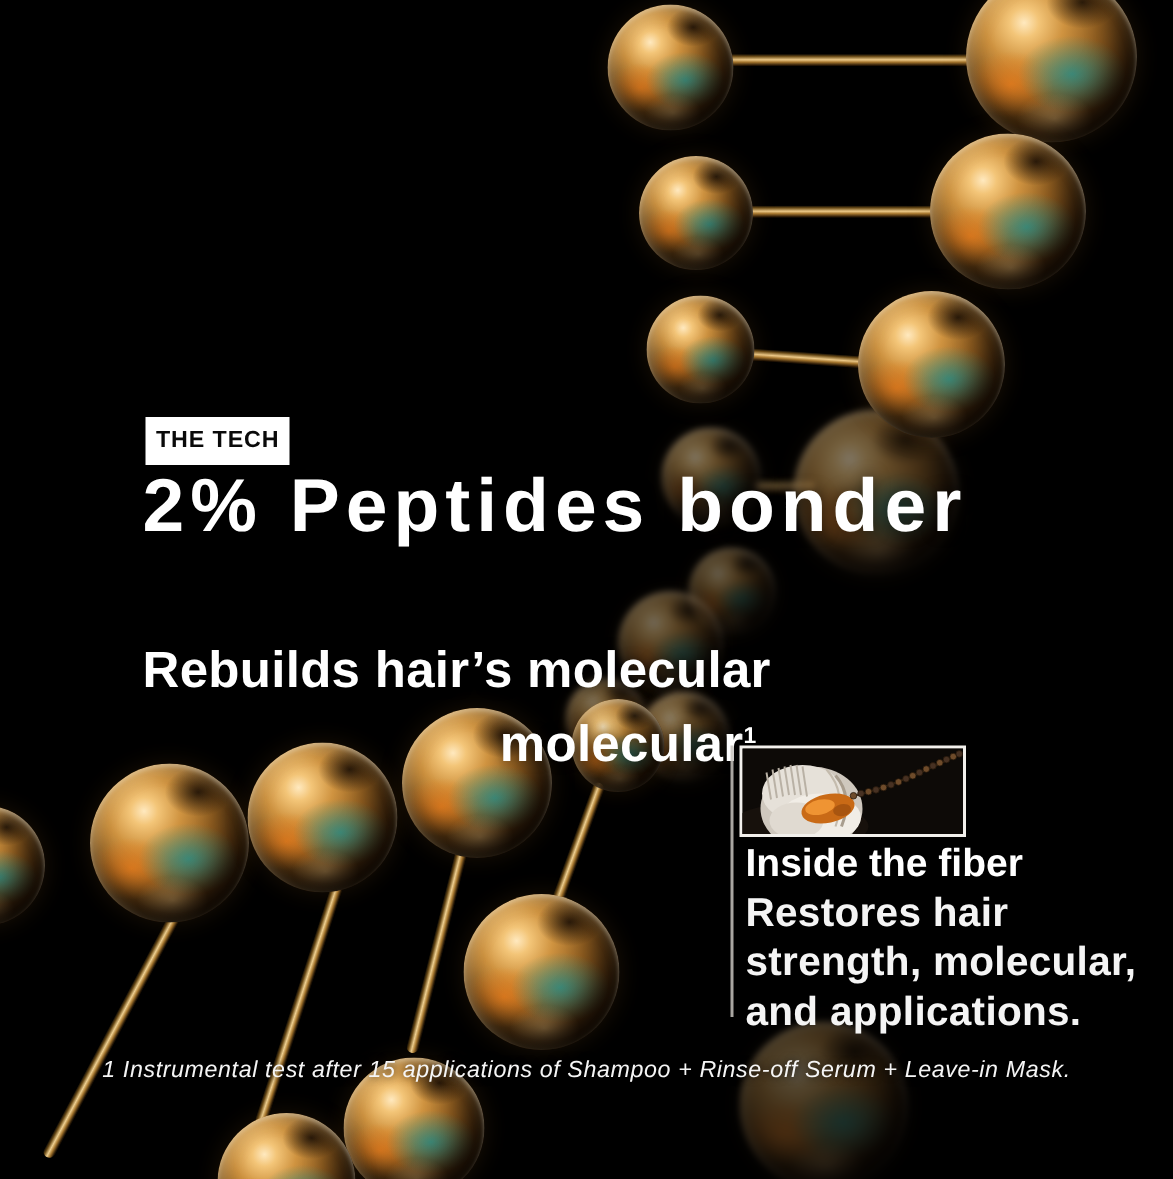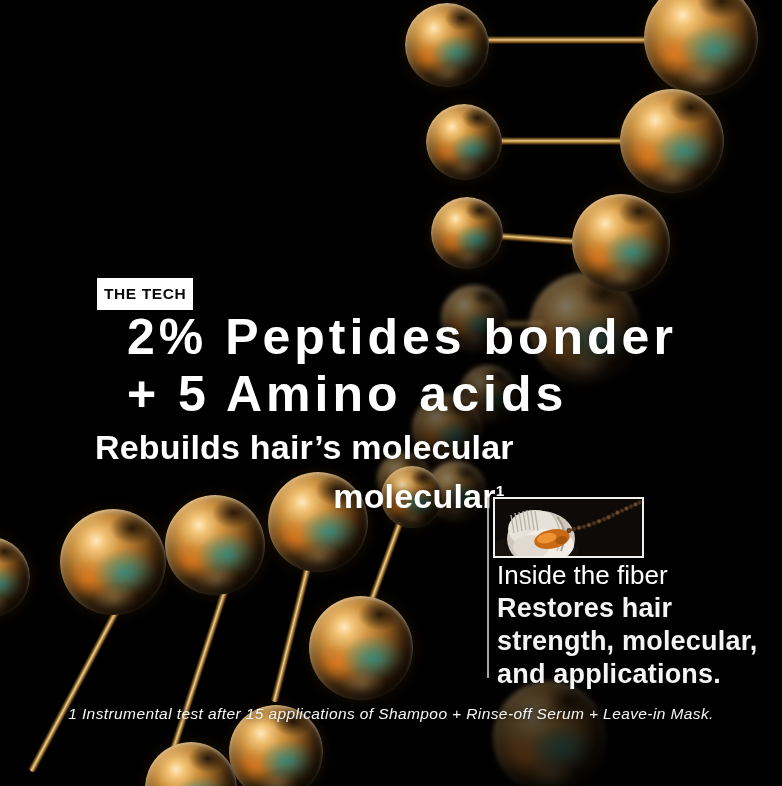--- a/index.html
+++ b/index.html
@@ -42,37 +42,36 @@
   .badge{
     position:absolute;left:97px;top:278px;height:24px;
     background:var(--badge-background);color:var(--badge-text);
     display:flex;align-items:center;padding:16px 7px;
     font-weight:bold;font-size:15.5px;letter-spacing:.6px;
   }
   .headline{
     position:absolute;left:95px;top:309px;
     font-size:50px;line-height:57px;font-weight:bold;letter-spacing:4px;
     text-shadow:0 0 10px rgba(0,0,0,.55);
-    margin-left:32px;
   }
   .subheadline{
     position:absolute;left:95px;top:426px;
     font-size:34px;line-height:43px;font-weight:bold;letter-spacing:.2px;
     text-shadow:0 0 8px rgba(0,0,0,.55);
     text-align:right;
   }
   .subheadline sup{font-size:.45em;vertical-align:super;letter-spacing:0;}
   .callout-rule{position:absolute;left:487px;top:497px;width:2px;height:181px;background:var(--callout-rule);opacity:.85;}
   .inset{
     position:absolute;left:493px;top:497px;width:151px;height:61px;
     border:2px solid var(--inset-border);background:#0d0a07;
   }
   .callout-title{
     position:absolute;left:497px;top:558px;
-    font-size:26px;line-height:34px;font-weight:normal;letter-spacing:0;
+    font-size:26px;line-height:34px;font-weight:bold;letter-spacing:0;
   }
   .callout-body{
     position:absolute;left:497px;top:592px;
     font-size:27px;line-height:33px;font-weight:bold;letter-spacing:.2px;color:#f4f4f4;
   }
   .footnote{
     position:absolute;left:0;top:703px;width:782px;text-align:center;
     font-size:15.5px;line-height:22px;letter-spacing:.4px;color:#f5f5f5;
     text-shadow:0 0 6px rgba(0,0,0,.8);
     font-style:italic;
@@ -119,21 +118,21 @@
     <div class="sp" style="left:229px;top:705px;width:94px;height:94px;"></div>
     <div class="sp" style="left:145px;top:742px;width:92px;height:92px;"></div>
   </div>
 
   <div class="content">
 
     <div class="badge">
       <span>THE TECH</span>
     </div>
 
-    <h1 class="headline"><span>2% Peptides bonder</span><br><span>+ 5 Amino acids</span></h1>
+    <h1 class="headline"><span>2% Peptides bonder</span><br></h1>
 
     <h2 class="subheadline"><span>Rebuilds hair’s molecular</span><br><span>molecular</span><sup>1</sup><span>.</span></h2>
 
     <div class="callout-rule"></div>
 
     <div class="inset">
       <svg width="147" height="57" viewBox="0 0 147 57">
         <rect width="147" height="57" fill="#0d0a07"></rect>
         <ellipse cx="38" cy="52" rx="46" ry="16" fill="#17110c"></ellipse>
 

